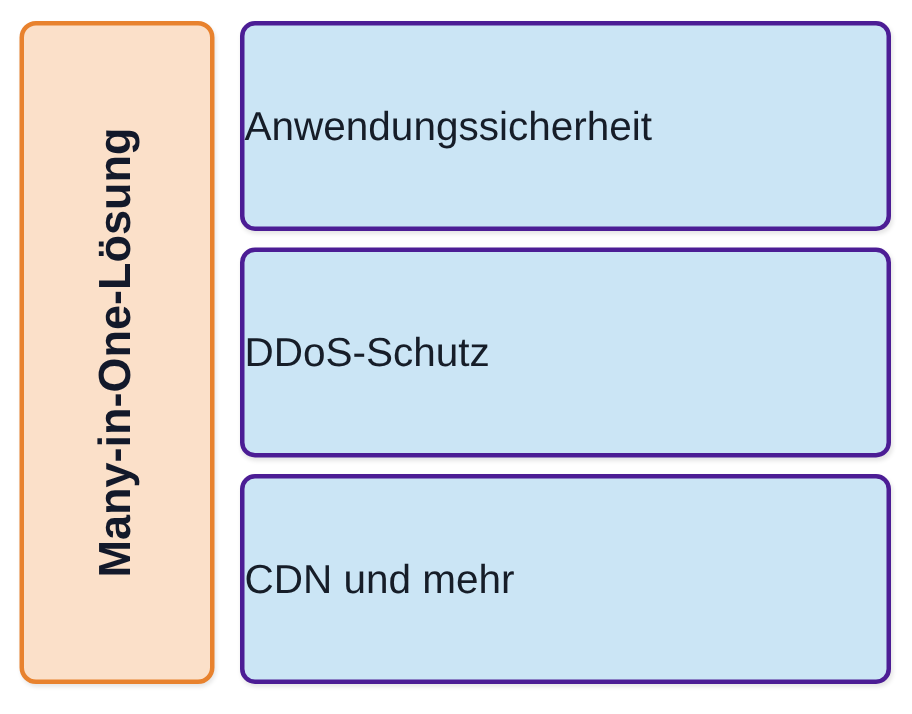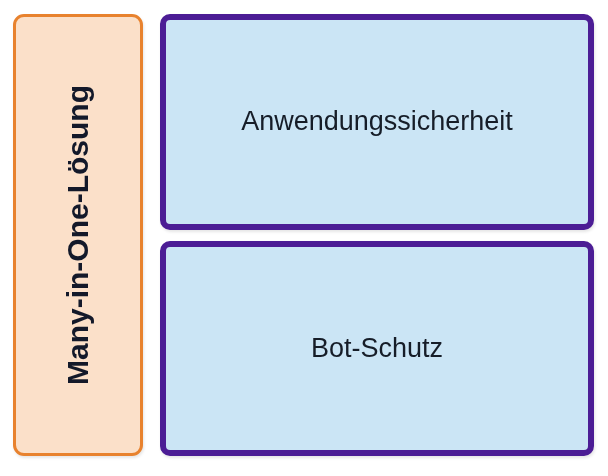--- a/index.html
+++ b/index.html
@@ -55,26 +55,25 @@
     flex: 1 1 auto;
     display: flex;
     flex-direction: column;
     justify-content: space-between;
     box-sizing: border-box;
   }
   .feature-box {
     flex: 1 1 0;
     margin-bottom: 11px;
     background: #cbe5f5;
-    border: 6px solid #4c1d95;
+    border: 3px solid #4c1d95;
     border-radius: 10px;
     box-sizing: border-box;
     display: flex;
     align-items: center;
-    justify-content: center;
     box-shadow: 1px 2px 3px rgba(0,0,0,0.10);
   }
   .feature-box:last-child {
     margin-bottom: 0;
   }
   .feature-box-label {
     font-size: 27px;
     font-weight: normal;
     color: #161d28;
     line-height: 1;
@@ -91,20 +90,23 @@
     <span class="left-panel-label">Many-in-One-Lösung</span>
   </div>
 
   <div class="right-column">
 
     <div class="feature-box">
       <span class="feature-box-label">Anwendungssicherheit</span>
     </div>
 
 
+    <div class="feature-box">
+      <span class="feature-box-label">DDoS-Schutz</span>
+    </div>
+
 
     <div class="feature-box">
-      <span class="feature-box-label">Bot-Schutz</span>
+      <span class="feature-box-label">CDN und mehr</span>
     </div>
-
 
   </div>
 </div>
 
 </body></html>

